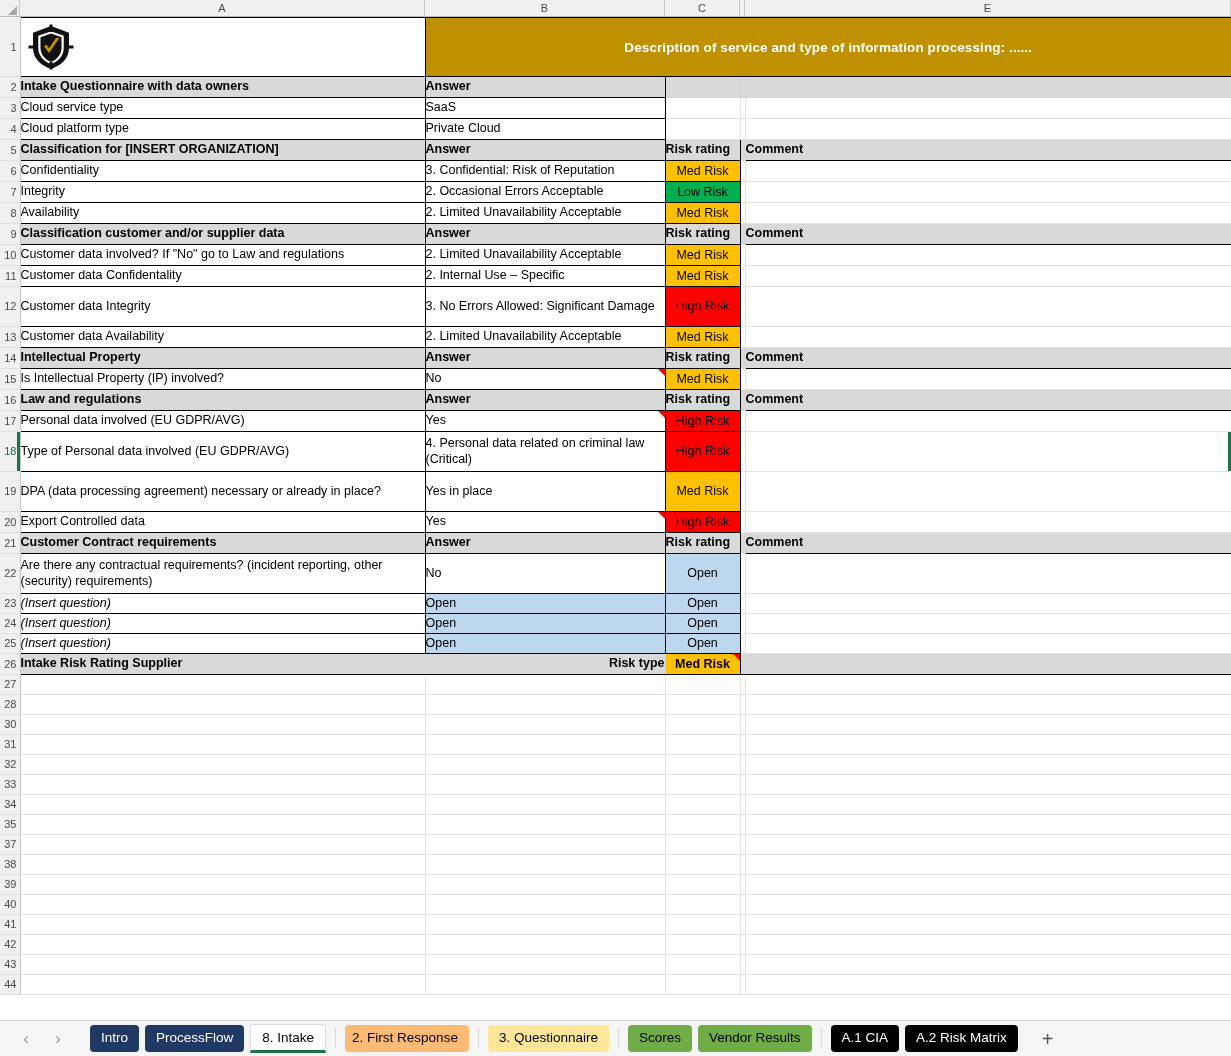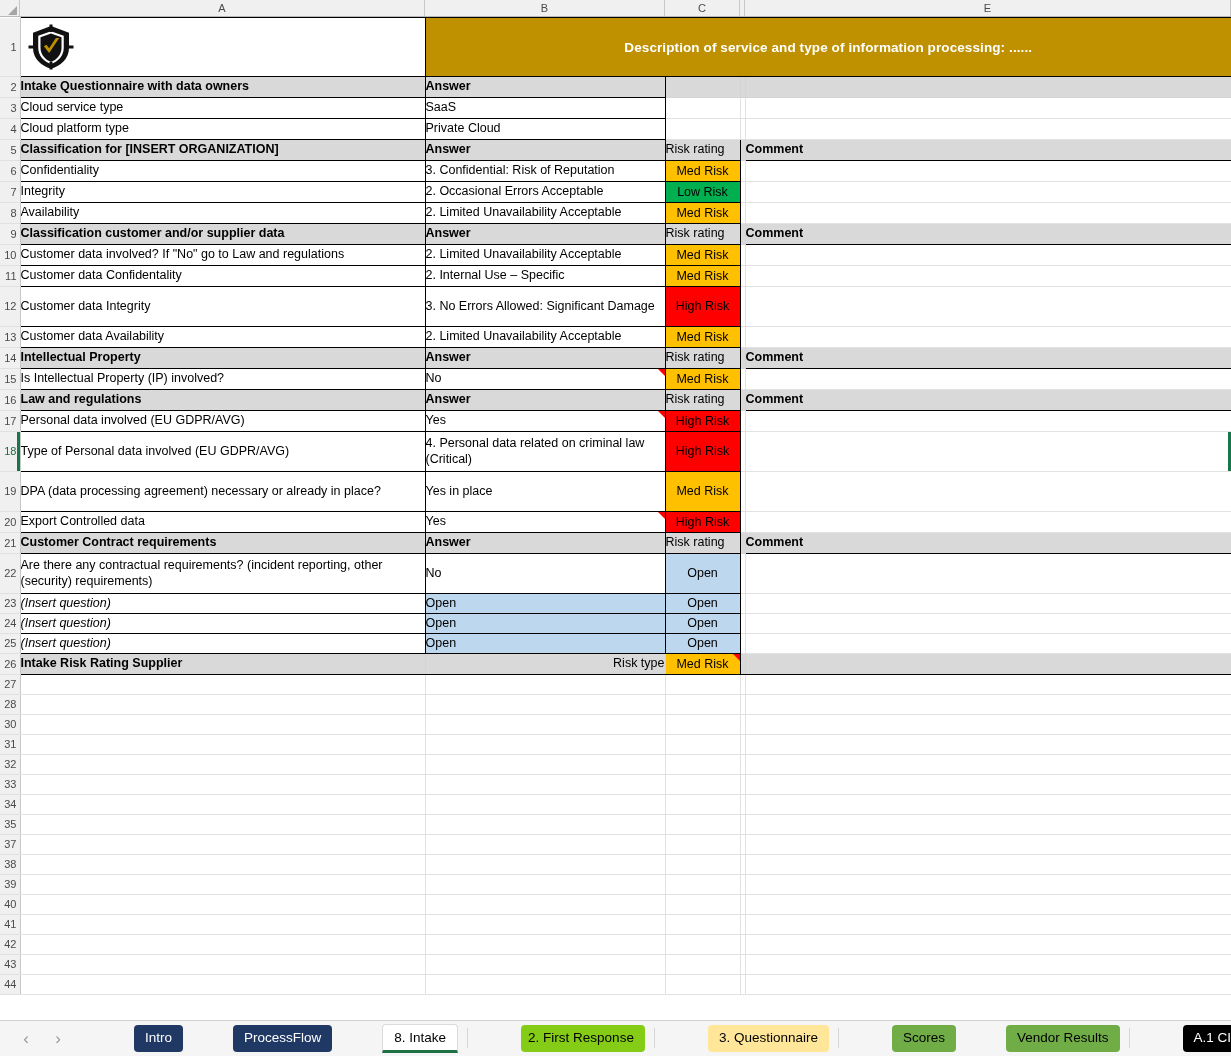--- a/index.html
+++ b/index.html
@@ -63,21 +63,21 @@
   .cell.gutter-e { border-right:none; }
 
   
   .bx { border:1px solid #000 !important; }
   .bx-t { border-top:1px solid #000 !important; }
   .bx-b { border-bottom:1px solid #000 !important; }
   .bx-l { border-left:1px solid #000 !important; }
   .bx-r { border-right:1px solid #000 !important; }
 
   .sect { background:#d9d9d9; font-weight:bold; }
-  .bold { font-weight:normal; }
+  .bold { font-weight:bold; }
   .ital { font-style:italic; }
   .right { text-align:right; }
   .vtop { vertical-align:top; }
   .vbot { vertical-align:bottom; }
 
   .badge { text-align:center; font-size:12.5px; line-height:1.2; position:relative; }
   .badge.med  { background:#FFC000; color:#000; }
   .badge.low  { background:#00B050; color:#000; }
   .badge.high { background:#FF0000; color:#000; }
   .badge.open { background:#BDD7EE; color:#000; }
@@ -108,27 +108,27 @@
     position:absolute; left:0; bottom:0; width:1231px; height:36px;
     background:#f5f5f5; border-top:1px solid #d0d0d0;
     display:flex; align-items:center; padding-left:10px; gap:0;
   }
   .navbtns { display:flex; align-items:center; gap:16px; margin-right:24px; padding-left:8px; }
   .navbtn { color:#9a9a9a; font-size:17px; line-height:1; cursor:pointer;
             width:16px; text-align:center; }
   .tabs { display:flex; align-items:center; gap:6px; }
   .tab {
     font-size:13.5px; padding:4px 11px 5px; border-radius:4px;
-    white-space:nowrap; cursor:pointer; line-height:1.3;margin-left:44px;
+    white-space:nowrap; cursor:pointer; line-height:1.3;
   }
   .tab.navy   { background:#1F3864; color:#ffffff; }
   .tab.active { background:#ffffff; color:#000; border:1px solid #dcdcdc;
                 border-bottom:3px solid #1e7145; border-radius:4px 4px 0 0;
                 font-weight:normal; padding:4px 11px 3px; }
-  .tab.salmon { background:#84cc16; color:#000;padding-left:7px; }
+  .tab.salmon { background:#fdba74; color:#000;padding-left:7px; }
   .tab.yellow { background:#FFE699; color:#000000; }
   .tab.green  { background:#70AD47; color:#000; }
   .tab.black  { background:#000000; color:#ffffff; }
   .tabsep { width:1px; height:20px; background:#d6d6d6; margin:0 3px; }
   .addtab { color:#555; font-size:20px; margin-left:24px; cursor:pointer; line-height:1; }
 </style>
 </head>
 <body>
 
 <div id="app">

